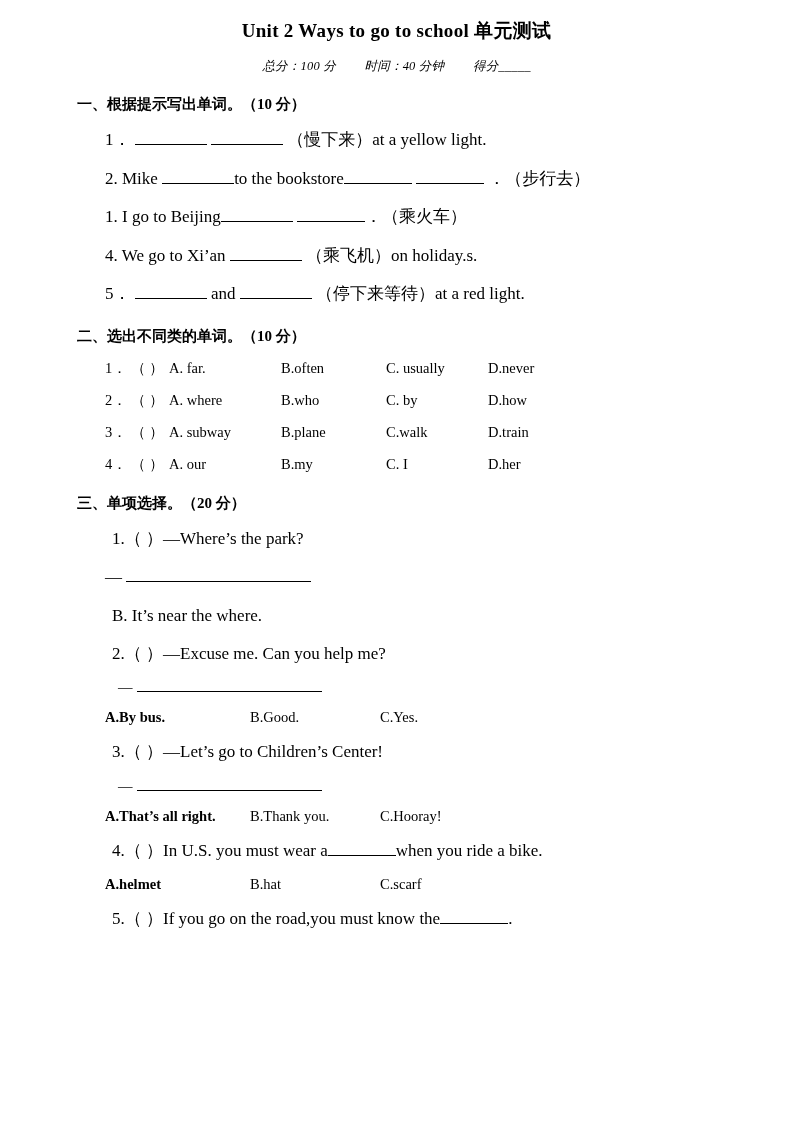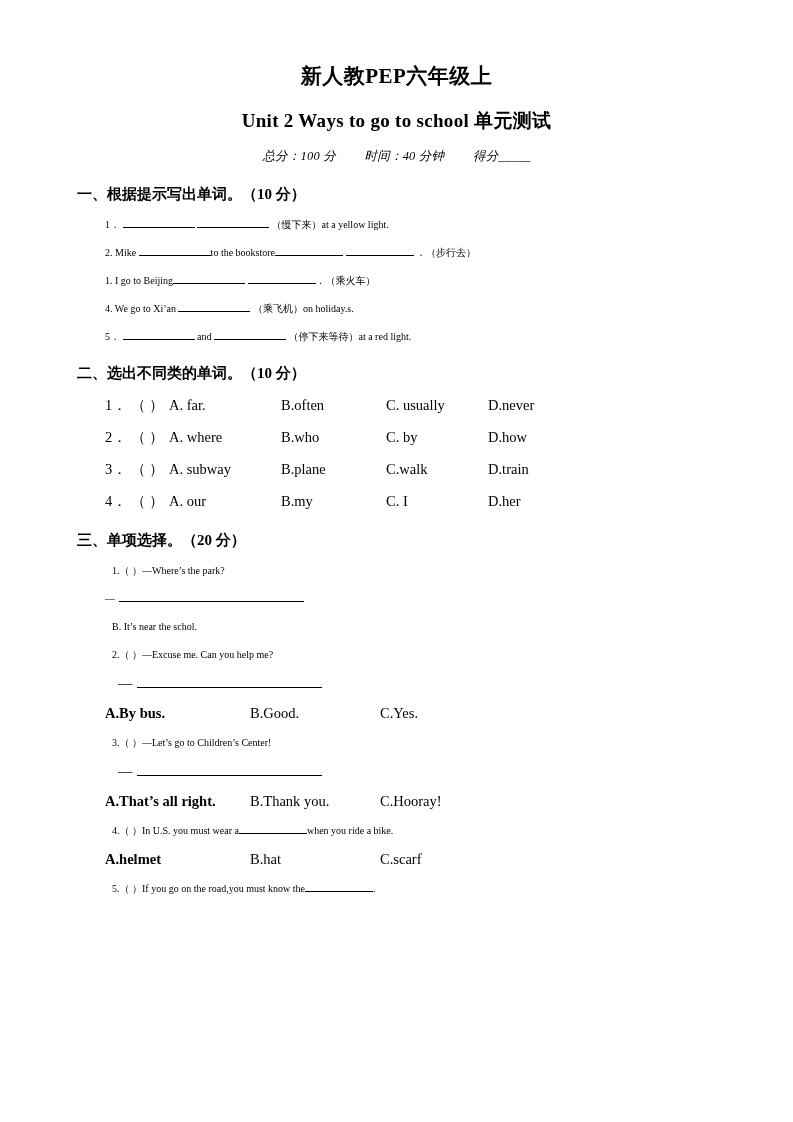--- a/index.html
+++ b/index.html
@@ -47,21 +47,21 @@
   }
   .meta span.gap { display: inline-block; width: 22px; }
   .section-head {
     font-weight: bold;
     font-size: 15px;
     margin-left: 77px;
     margin-top: 20px;
     font-family: "Liberation Serif", serif;
   }
   .q {
-    font-size: 10px;
+    font-size: 17px;
     margin-left: 105px;
     margin-top: 13px;
     line-height: 1.5;
   }
   .q.indent-a { margin-left: 112px; }
   .q.dash-line { margin-left: 105px; }
   .blank {
     display: inline-block;
     border-bottom: 1px solid #000;
     height: 0.95em;
@@ -101,21 +101,20 @@
     margin-left: 118px;
     margin-top: 11px;
     font-size: 14.5px;
   }
 </style>
 </head>
 <body>
 
 <div class="page">
 
-  <div class="title1">新人教PEP六年级上</div>
   <div class="title2">Unit 2 Ways to go to school 单元测试</div>
 
   <div class="meta">
     <span>总分：100 分</span>
     <span class="gap"></span>
     <span>时间：40 分钟</span>
     <span class="gap"></span>
     <span>得分_____</span>
   </div>
 
@@ -172,21 +171,21 @@
     <span class="num">4．</span><span class="paren">（    ）</span><span class="opt opt-a">A. our</span><span class="opt opt-b">B.my</span><span class="opt opt-c">C. I</span><span class="opt">D.her</span>
   </div>
 
 
   <div class="section-head">三、单项选择。（20 分）</div>
 
   <div class="q indent-a">1.（    ）—Where’s the park?</div>
   <div class="q dash-line">
     <span class="dash">—</span><span class="longline"></span>
   </div>
-  <div class="q indent-a">B. It’s near the schol.</div>
+  <div class="q indent-a">B. It’s near the where.</div>
 
   <div class="q indent-a">2.（    ）—Excuse me. Can you help me?</div>
   <div class="sub-dash">
     <span class="dash">—</span><span class="longline"></span>
   </div>
   <div class="ans-row">
     <span class="o1">A.By bus.</span><span class="o2">B.Good.</span><span>C.Yes.</span>
   </div>
 
   <div class="q indent-a">3.（    ）—Let’s go to Children’s Center!</div>

